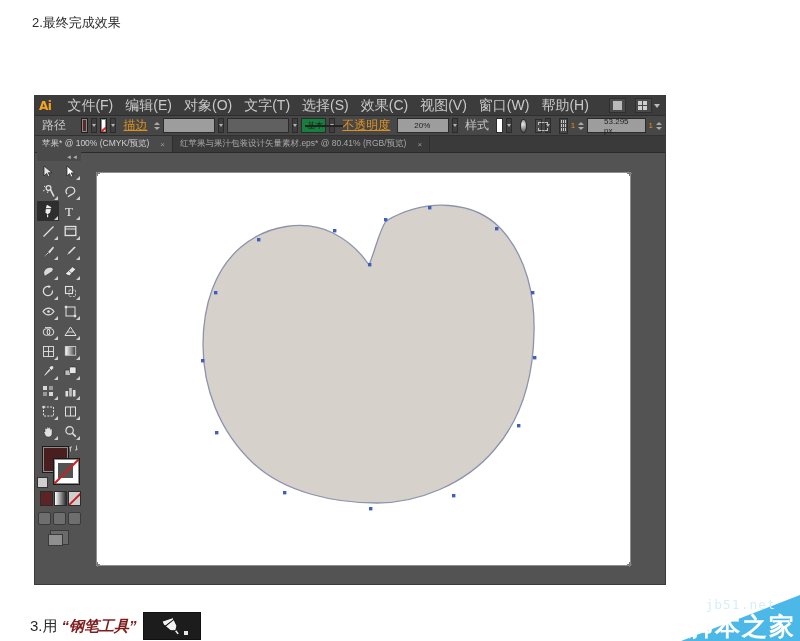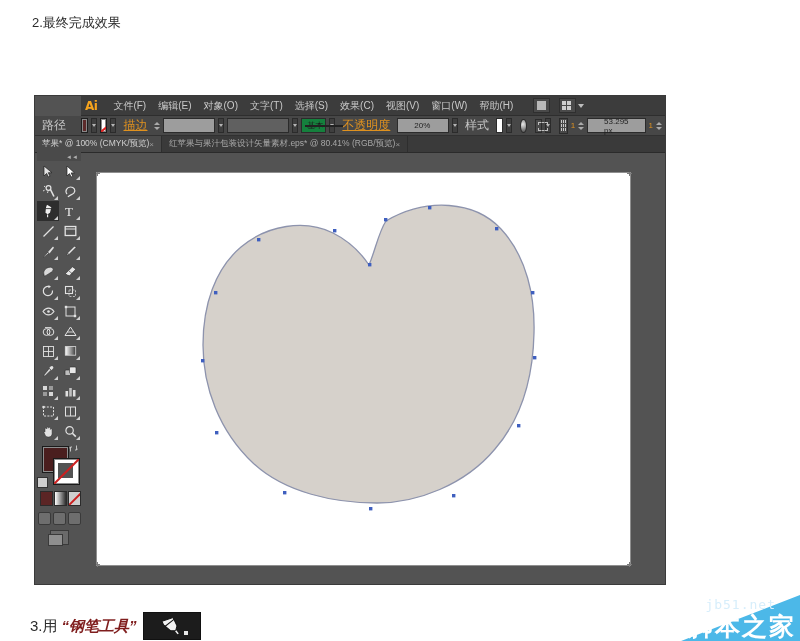--- a/index.html
+++ b/index.html
@@ -48,34 +48,33 @@
   }
 
   
   #menu-bar{
     height:19px;
     background:#3c3c3c;
     display:flex;
     align-items:center;
     padding-left:4px;
     border-bottom:1px solid #2e2e2e;
-    margin-left:46px;
   }
   #ai-logo{
     color:#f7a41d;
     font-weight:bold;
     font-size:12px;
     letter-spacing:-0.5px;
     margin-right:10px;
     font-family:"DejaVu Sans",sans-serif;
   }
   .menu-item{
     padding:2px 6px;
     color:#c9c9c9;
-    font-size:10px;
+    font-size:14px;
     white-space:nowrap;
     cursor:default;
   }
   .menu-right{margin-left:14px;display:flex;align-items:center;gap:9px;}
   .mini-btn{
     width:15px;height:13px;
     background:#4a4a4a;
     border:1px solid #2f2f2f;
     position:relative;
   }
@@ -172,21 +171,21 @@
 
   
   #tab-bar{
     height:16px;
     background:#3a3a3a;
     display:flex;
     align-items:stretch;
     border-bottom:1px solid #2b2b2b;
   }
   .doc-tab{
-    display:flex;align-items:center;gap:0;
+    display:flex;align-items:center;gap:11px;
     padding:0 7px;
     font-size:8.5px;
     color:#cfcfcf;
     background:#4a4a4a;
     border-right:1px solid #2e2e2e;
     white-space:nowrap;
   }
   .doc-tab.inactive{background:#3a3a3a;color:#a8a8a8;}
   .tab-x{font-size:8px;color:#9a9a9a;}
 

